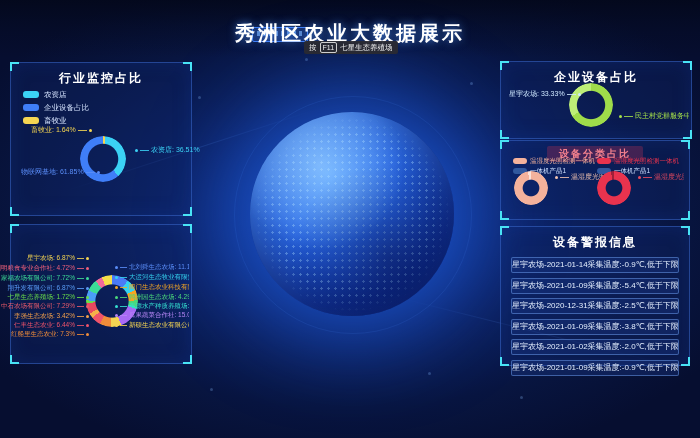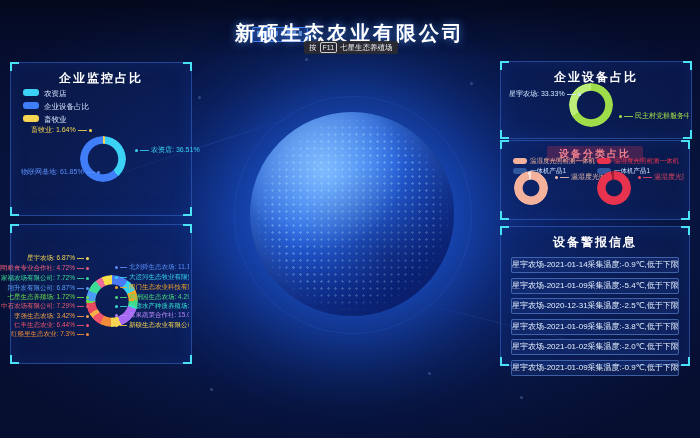--- a/index.html
+++ b/index.html
@@ -60,21 +60,21 @@
 
   
   .donut{position:absolute;border-radius:50%;}
   .d46{width:46px;height:46px;}
   .d52{width:52px;height:52px;}
   .d44{width:44px;height:44px;}
   .d34{width:34px;height:34px;}
 
   
   .legend{position:absolute;}
-  .legend-row{display:flex;gap:5px;height:11px;margin-bottom:2px;}
+  .legend-row{display:flex;align-items:center;gap:5px;height:11px;margin-bottom:2px;}
   .swatch{width:16px;height:7px;border-radius:3px;flex:0 0 auto;}
   .legend-label{font-size:7.5px;color:#d6e4ff;white-space:nowrap;}
   .callout{position:absolute;display:flex;align-items:center;gap:2px;font-size:7px;white-space:nowrap;}
   .callout .lead{width:9px;height:1px;background:currentColor;opacity:.85;flex:0 0 auto;}
   .callout .dot{width:3px;height:3px;border-radius:50%;background:currentColor;flex:0 0 auto;}
   .callout.clip{overflow:hidden;}
   .ent-label{position:absolute;display:flex;align-items:center;gap:2px;font-size:6.5px;white-space:nowrap;}
   .ent-label .lead{width:7px;height:1px;background:currentColor;opacity:.85;flex:0 0 auto;}
   .ent-label .dot{width:3px;height:3px;border-radius:50%;background:currentColor;flex:0 0 auto;}
   .ent-left{left:2px;width:76px;justify-content:flex-end;}
@@ -109,33 +109,33 @@
 <span class="bg-dot" style="left:428px;top:372px;"></span>
 
 <div class="globe">
   <div class="dots"></div>
   <div class="sheen"></div>
 </div>
 
 <div class="logo">
   <div class="logo-inner"></div>
 </div>
-<div class="page-title">新硕生态农业有限公司</div>
+<div class="page-title">秀洲区农业大数据展示</div>
 <div class="fs-tip">
   <span>按</span>
   <span class="key">F11</span>
   <span>七星生态养殖场</span>
 </div>
 
 <div class="panel" id="p-industry">
   <span class="c tl"></span>
     <span class="c tr"></span>
     <span class="c bl"></span>
     <span class="c br"></span>
-  <div class="panel-title">企业监控占比</div>
+  <div class="panel-title">行业监控占比</div>
   <div class="legend" style="left:12px;top:26px;">
     <div class="legend-row">
       <span class="swatch" style="background: rgb(59, 210, 245);"></span>
       <span class="legend-label">农资店</span>
     </div>
     <div class="legend-row">
       <span class="swatch" style="background: rgb(63, 126, 248);"></span>
       <span class="legend-label">企业设备占比</span>
     </div>
     <div class="legend-row">

